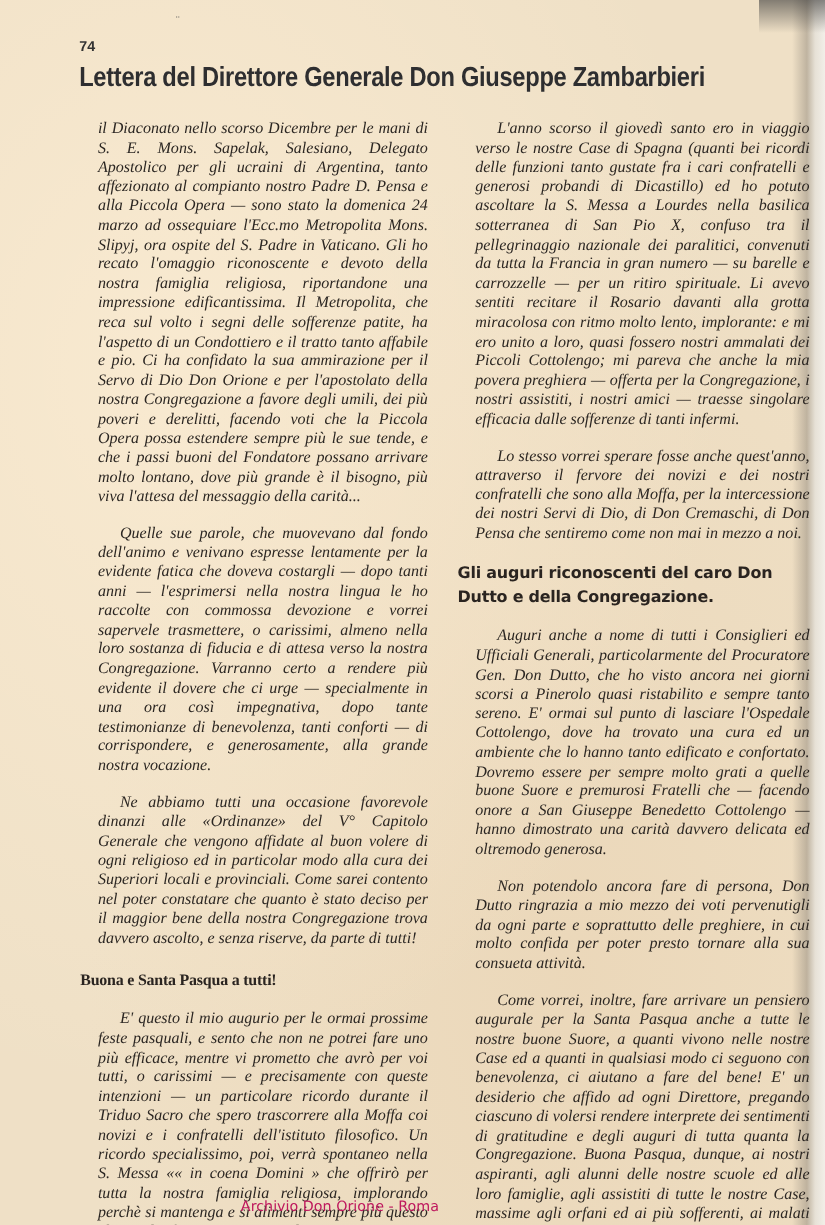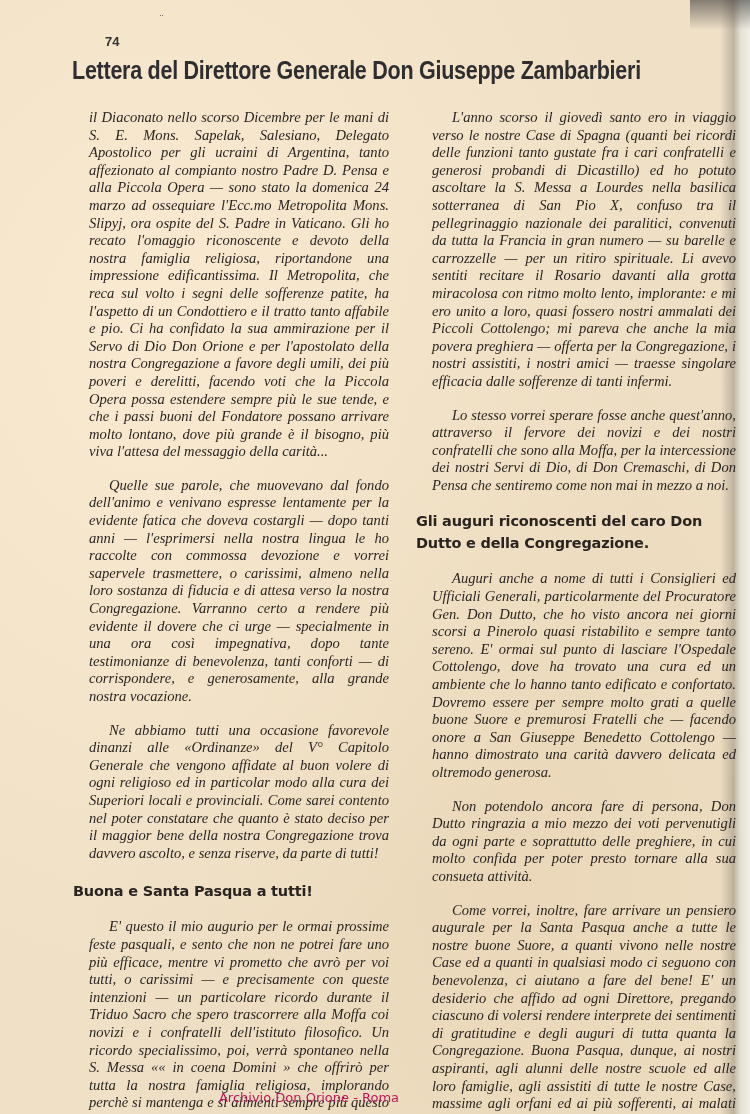--- a/index.html
+++ b/index.html
@@ -35,21 +35,20 @@
       opacity: 0.6;
     }
     .page-number {
       position: absolute;
       left: 72px;
       top: 34px;
       font-family: "Liberation Sans", sans-serif;
       font-weight: bold;
       font-size: 13px;
       color: #333;
-      margin-left: 33px;
     }
     .title {
       position: absolute;
       left: 72px;
       top: 56px;
       font-family: "Liberation Sans", sans-serif;
       font-weight: bold;
       font-size: 25px;
       letter-spacing: -0.3px;
       color: #2e2e30;
@@ -121,21 +120,21 @@
 
 <div class="dot-mark">¨</div>
 
 <div class="page-number">74</div>
 <h1 class="title" style="margin:0;">Lettera del Direttore Generale Don Giuseppe Zambarbieri</h1>
 
 <div class="column col-left">
   <p class="para">il Diaconato nello scorso Dicembre per le mani di S. E. Mons. Sapelak, Salesiano, Delegato Apostolico per gli ucraini di Argentina, tanto affezionato al compianto nostro Padre D. Pensa e alla Piccola Opera — sono stato la domenica 24 marzo ad ossequiare l'Ecc.mo Metropolita Mons. Slipyj, ora ospite del S. Padre in Vaticano. Gli ho recato l'omaggio riconoscente e devoto della nostra famiglia religiosa, riportandone una impressione edificantissima. Il Metropolita, che reca sul volto i segni delle sofferenze patite, ha l'aspetto di un Condottiero e il tratto tanto affabile e pio. Ci ha confidato la sua ammirazione per il Servo di Dio Don Orione e per l'apostolato della nostra Congregazione a favore degli umili, dei più poveri e derelitti, facendo voti che la Piccola Opera possa estendere sempre più le sue tende, e che i passi buoni del Fondatore possano arrivare molto lontano, dove più grande è il bisogno, più viva l'attesa del messaggio della carità...</p>
   <p class="para indent">Quelle sue parole, che muovevano dal fondo dell'animo e venivano espresse lentamente per la evidente fatica che doveva costargli — dopo tanti anni — l'esprimersi nella nostra lingua le ho raccolte con commossa devozione e vorrei sapervele trasmettere, o carissimi, almeno nella loro sostanza di fiducia e di attesa verso la nostra Congregazione. Varranno certo a rendere più evidente il dovere che ci urge — specialmente in una ora così impegnativa, dopo tante testimonianze di benevolenza, tanti conforti — di corrispondere, e generosamente, alla grande nostra vocazione.</p>
   <p class="para indent">Ne abbiamo tutti una occasione favorevole dinanzi alle «Ordinanze» del V° Capitolo Generale che vengono affidate al buon volere di ogni religioso ed in particolar modo alla cura dei Superiori locali e provinciali. Come sarei contento nel poter constatare che quanto è stato deciso per il maggior bene della nostra Congregazione trova davvero ascolto, e senza riserve, da parte di tutti!</p>
-  <div class="heading" style="margin-top:18px;">Buona e Santa Pasqua a tutti!</div>
+  <div class="heading" style="margin-top:18px;font-family:Liberation Serif, serif;">Buona e Santa Pasqua a tutti!</div>
   <p class="para indent">E' questo il mio augurio per le ormai prossime feste pasquali, e sento che non ne potrei fare uno più efficace, mentre vi prometto che avrò per voi tutti, o carissimi — e precisamente con queste intenzioni — un particolare ricordo durante il Triduo Sacro che spero trascorrere alla Moffa coi novizi e i confratelli dell'istituto filosofico. Un ricordo specialissimo, poi, verrà spontaneo nella S. Messa «« in coena Domini » che offrirò per tutta la nostra famiglia religiosa, implorando perchè si mantenga e si alimenti sempre più questo clima di fraterna unione dei cuori — tanto desiderato dai nostri Padri — così che nella carità e nell'amore Iddio sia con noi, con le nostre opere di bene!</p>
 </div>
 
 <div class="column col-right">
   <p class="para indent">L'anno scorso il giovedì santo ero in viaggio verso le nostre Case di Spagna (quanti bei ricordi delle funzioni tanto gustate fra i cari confratelli e generosi probandi di Dicastillo) ed ho potuto ascoltare la S. Messa a Lourdes nella basilica sotterranea di San Pio X, confuso tra il pellegrinaggio nazionale dei paralitici, convenuti da tutta la Francia in gran numero — su barelle e carrozzelle — per un ritiro spirituale. Li avevo sentiti recitare il Rosario davanti alla grotta miracolosa con ritmo molto lento, implorante: e mi ero unito a loro, quasi fossero nostri ammalati dei Piccoli Cottolengo; mi pareva che anche la mia povera preghiera — offerta per la Congregazione, i nostri assistiti, i nostri amici — traesse singolare efficacia dalle sofferenze di tanti infermi.</p>
   <p class="para indent">Lo stesso vorrei sperare fosse anche quest'anno, attraverso il fervore dei novizi e dei nostri confratelli che sono alla Moffa, per la intercessione dei nostri Servi di Dio, di Don Cremaschi, di Don Pensa che sentiremo come non mai in mezzo a noi.</p>
   <div class="heading">Gli auguri riconoscenti del caro Don Dutto e della Congregazione.</div>
   <p class="para indent">Auguri anche a nome di tutti i Consiglieri ed Ufficiali Generali, particolarmente del Procuratore Gen. Don Dutto, che ho visto ancora nei giorni scorsi a Pinerolo quasi ristabilito e sempre tanto sereno. E' ormai sul punto di lasciare l'Ospedale Cottolengo, dove ha trovato una cura ed un ambiente che lo hanno tanto edificato e confortato. Dovremo essere per sempre molto grati a quelle buone Suore e premurosi Fratelli che — facendo onore a San Giuseppe Benedetto Cottolengo — hanno dimostrato una carità davvero delicata ed oltremodo generosa.</p>
   <p class="para indent">Non potendolo ancora fare di persona, Don Dutto ringrazia a mio mezzo dei voti pervenutigli da ogni parte e soprattutto delle preghiere, in cui molto confida per poter presto tornare alla sua consueta attività.</p>
   <p class="para indent">Come vorrei, inoltre, fare arrivare un pensiero augurale per la Santa Pasqua anche a tutte le nostre buone Suore, a quanti vivono nelle nostre Case ed a quanti in qualsiasi modo ci seguono con benevolenza, ci aiutano a fare del bene! E' un desiderio che affido ad ogni Direttore, pregando ciascuno di volersi rendere interprete dei sentimenti di gratitudine e degli auguri di tutta quanta la Congregazione. Buona Pasqua, dunque, ai nostri aspiranti, agli alunni delle nostre scuole ed alle loro famiglie, agli assistiti di tutte le nostre Case, massime agli orfani ed ai più sofferenti, ai malati ed alle ammalate dei Piccoli Cottolengo, agli operai e giovani operai, agli oratoriani ed ai fedeli di tutte le nostre parrocchie. Ed auguri particolarmente</p>

